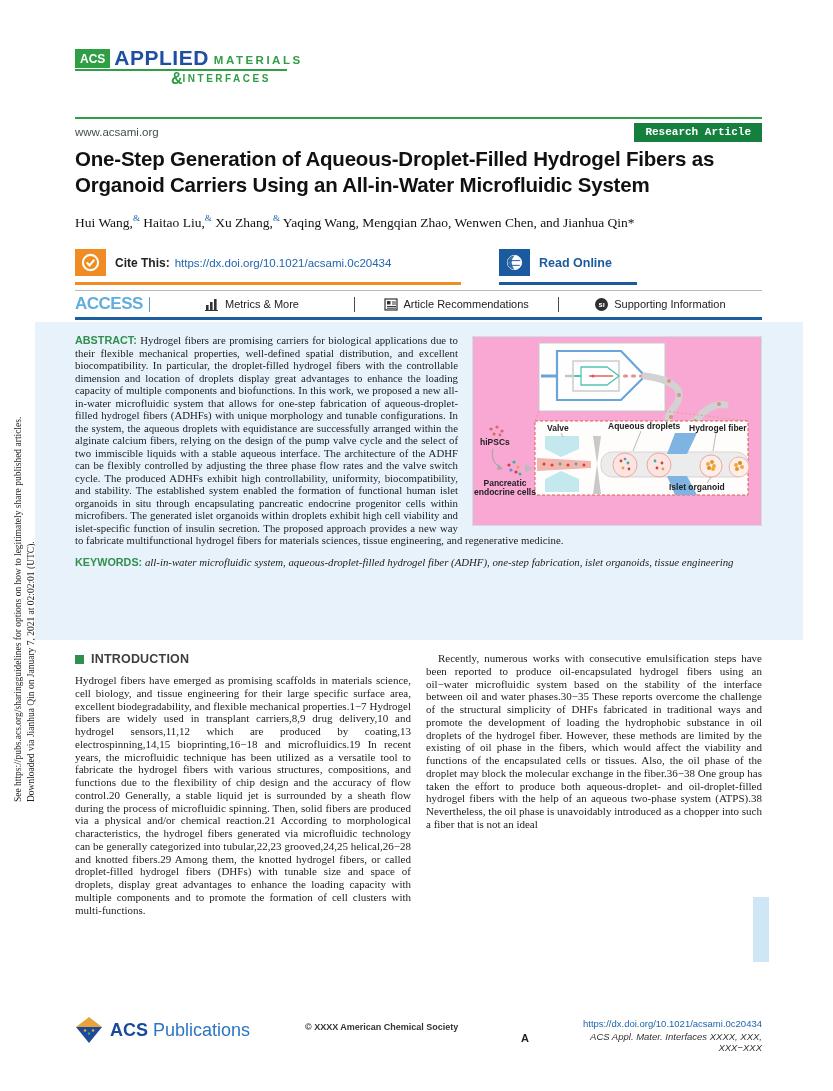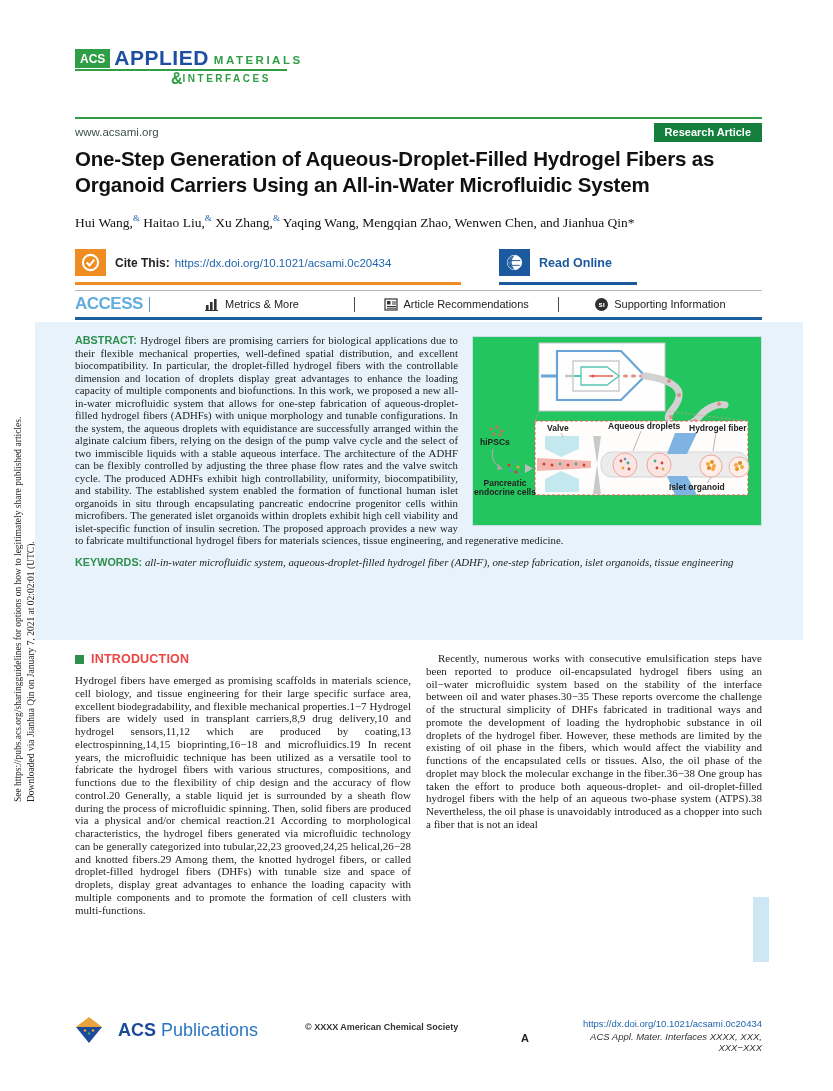--- a/index.html
+++ b/index.html
@@ -25,21 +25,21 @@
   .logo-row2 { color:#2f9e44; font-family:"Liberation Sans",sans-serif; font-weight:bold;
                margin-left:96px; margin-top:-3px; }
   .logo-amp { font-size:16px; vertical-align:-2px; }
   .logo-interfaces { font-size:10px; letter-spacing:2.5px; }
 
   
   .top-rule { position:absolute; left:75px; top:117px; width:687px; height:2px; background:#2f9e44; }
   .org-row { position:absolute; left:75px; top:123px; width:687px; display:flex;
              justify-content:space-between; align-items:flex-start; }
   .website { font-family:"Liberation Sans",sans-serif; font-size:11.5px; color:#3f5248; padding-top:3px; }
-  .badge { background:#15803d; color:#fff; font-family:Liberation Sans, sans-serif;
+  .badge { background:#15803d; color:#fff; font-family:Liberation Mono, monospace;
            font-weight:bold; font-size:11px; padding:3px 11px 4px; }
 
   
   .title { position:absolute; left:75px; top:146px; width:690px;
            font-family:"Liberation Sans",sans-serif; font-weight:bold; font-size:20.5px;
            line-height:1.28; color:#111; letter-spacing:-0.2px; }
   .authors { position:absolute; left:75px; top:213px; width:687px; font-size:13.5px; color:#111; }
   .authors sup { color:#2166ad; font-size:9px; }
 
   
@@ -66,47 +66,47 @@
   .vbar2 { width:1px; height:15px; background:#4a4a4a; }
   .access-item { display:flex; align-items:center; gap:6px; font-size:11px; color:#222;
                  flex:1; justify-content:center; }
   .si-circle { width:13px; height:13px; border-radius:50%; background:#2f2f2f; color:#fff;
                font-size:7.5px; font-weight:bold; display:flex; align-items:center;
                justify-content:center; }
 
   
   .abstract-panel { position:absolute; left:35px; top:322px; width:768px; height:318px;
                     background:#e7f2fa; padding:12px 41px 8px 40px; overflow:hidden; }
-  .abs-figure { float:right; width:290px; height:190px; margin:2px 0 6px 14px; background:#22c55e;
+  .abs-figure { float:right; width:290px; height:190px; margin:2px 0 6px 14px; background:#f9a8d4;
                 border:1px solid #ccdeea; position:relative; font-family:"Liberation Sans",sans-serif; }
   .fig-label { position:absolute; font-size:8.5px; font-weight:bold; color:#222; line-height:1.1; }
   .abstract-text { font-size:10.8px; line-height:1.16; text-align:justify; color:#1c1c1c; }
   .abstract-label { font-family:"Liberation Sans",sans-serif; font-weight:bold; color:#2f8f4e;
                     font-size:10.8px; }
   .keywords { margin-top:9px; font-size:10.8px; line-height:1.2; text-align:justify; }
   .keywords .kw-text { font-style:italic; }
 
   
   .columns { position:absolute; left:75px; top:652px; width:687px; display:flex; gap:15px; }
   .col { width:336px; }
   .intro-heading { display:flex; align-items:center; gap:7px; margin-bottom:8px; }
   .intro-square { width:9px; height:9px; background:#2f8f4e; }
   .intro-title { font-family:"Liberation Sans",sans-serif; font-weight:bold; font-size:12.5px;
-                 color:#ef4444; letter-spacing:.2px; }
+                 color:#404040; letter-spacing:.2px; }
   .body-text { font-size:11px; line-height:1.16; text-align:justify; color:#1c1c1c; }
   .indent { text-indent:12px; }
   .dates-box { margin-top:14px; border-top:1.5px solid #2b2b2b; padding-top:9px; font-size:11.5px; }
   .date-row { display:flex; line-height:1.45; }
   .date-label { color:#2f8f4e; font-weight:bold; width:72px; flex:none; }
   .blue-tab { position:absolute; left:753px; top:897px; width:16px; height:65px; background:#cfe6f5; }
 
   
   .footer { position:absolute; left:75px; top:1016px; width:687px; display:flex;
             align-items:flex-start; }
-  .pub-logo { display:flex; align-items:center; gap:15px; width:230px; flex:none; }
+  .pub-logo { display:flex; align-items:center; gap:7px; width:230px; flex:none; }
   .pub-name { font-family:"Liberation Sans",sans-serif; font-size:18px; color:#2a76c4; }
   .pub-name b { color:#1b4a9b; }
   .copyright { font-family:"Liberation Sans",sans-serif; font-size:9px; font-weight:bold;
                color:#333; padding-top:6px; width:190px; flex:none; }
   .page-letter { font-family:"Liberation Sans",sans-serif; font-size:11px; font-weight:bold;
                  color:#222; padding-top:16px; width:60px; text-align:center; flex:none; }
   .foot-right { margin-left:auto; text-align:right; font-family:"Liberation Sans",sans-serif;
                 font-size:9.5px; padding-top:2px; }
   .foot-doi { color:#2166ad; }
   .foot-cite { font-style:italic; color:#333; margin-top:2px; }

